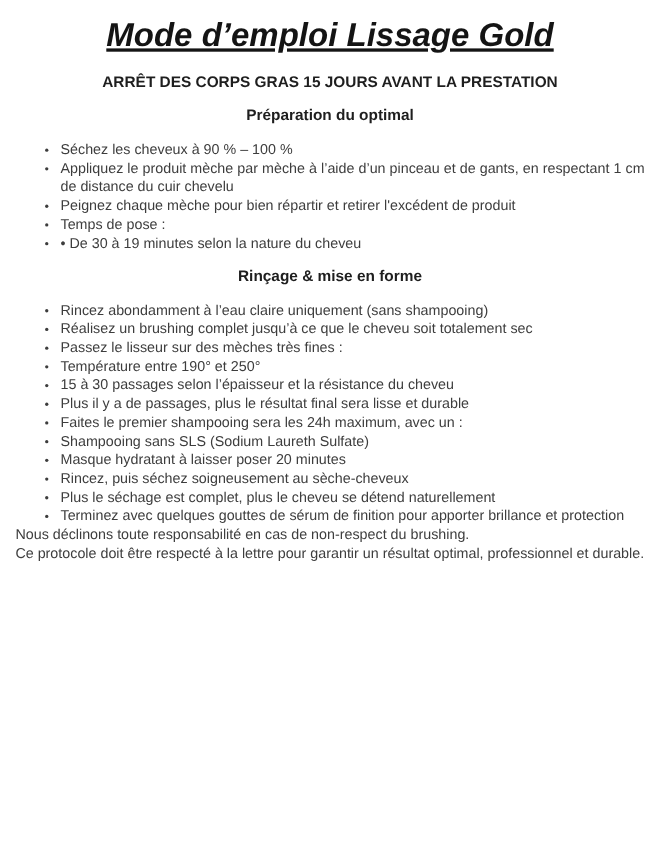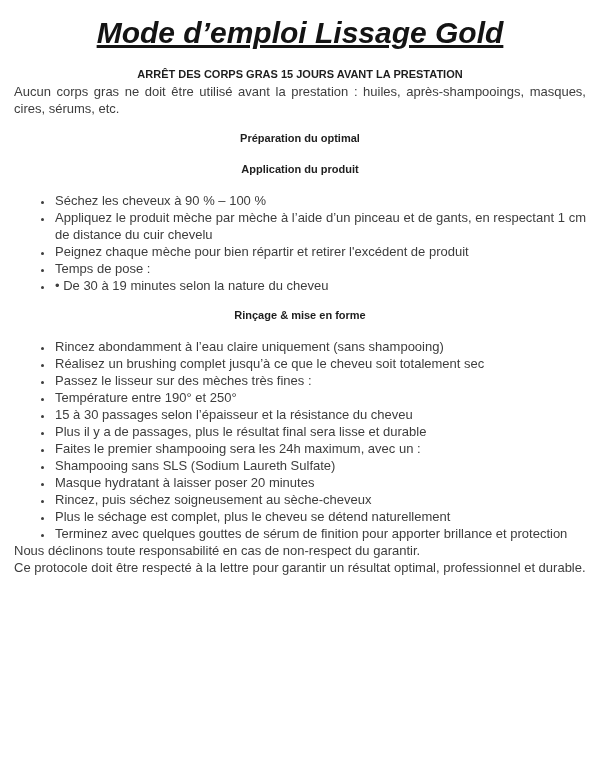--- a/index.html
+++ b/index.html
@@ -23,21 +23,21 @@
     margin: 0;
     font-size: 30px;
     line-height: 36px;
     font-weight: bold;
     font-style: italic;
     text-decoration: underline;
     text-align: center;
     color: #141414;
   }
   .sec-h {
-    font-size: 11px;
+    font-size: 14px;
     line-height: 17px;
     font-weight: 700;
     text-align: center;
     color: #1e1e1e;
     margin: 13px 0 14px;
   }
   .sec-h.first { margin-top: 15px; margin-bottom: 0; }
   .para { margin: 0; }
   .justify { text-align: justify; }
   ul.bullets {
@@ -54,29 +54,27 @@
 </style>
 </head>
 <body>
 
 <main class="page">
 
   <h1 class="doc-title">Mode d’emploi Lissage Gold</h1>
 
   <section>
     <h2 class="sec-h first">ARRÊT DES CORPS GRAS 15 JOURS AVANT LA PRESTATION</h2>
-    <p class="para justify">Aucun corps gras ne doit être utilisé avant la prestation : huiles, après-shampooings, masques, cires, sérums, etc.</p>
   </section>
 
   <section>
     <h2 class="sec-h">Préparation du optimal</h2>
   </section>
 
   <section>
-    <h2 class="sec-h">Application du produit</h2>
     <ul class="bullets">
       <li>Séchez les cheveux à 90 % – 100 %</li>
       <li>Appliquez le produit mèche par mèche à l’aide d’un pinceau et de gants, en respectant 1 cm de distance du cuir chevelu</li>
       <li>Peignez chaque mèche pour bien répartir et retirer l'excédent de produit</li>
       <li>Temps de pose :</li>
       <li>• De 30 à 19 minutes selon la nature du cheveu</li>
     </ul>
   </section>
 
   <section>
@@ -96,17 +94,17 @@
       <li>Faites le premier shampooing sera les 24h maximum, avec un :</li>
       <li>Shampooing sans SLS (Sodium Laureth Sulfate)</li>
       <li>Masque hydratant à laisser poser 20 minutes</li>
       <li>Rincez, puis séchez soigneusement au sèche-cheveux</li>
       <li>Plus le séchage est complet, plus le cheveu se détend naturellement</li>
       <li>Terminez avec quelques gouttes de sérum de finition pour apporter brillance et protection</li>
     </ul>
   </section>
 
   <section>
-    <p class="para justify">Nous déclinons toute responsabilité en cas de non-respect du garantir.</p>
+    <p class="para justify">Nous déclinons toute responsabilité en cas de non-respect du brushing.</p>
     <p class="para justify">Ce protocole doit être respecté à la lettre pour garantir un résultat optimal, professionnel et durable.</p>
   </section>
 
 </main>
 
 </body></html>

